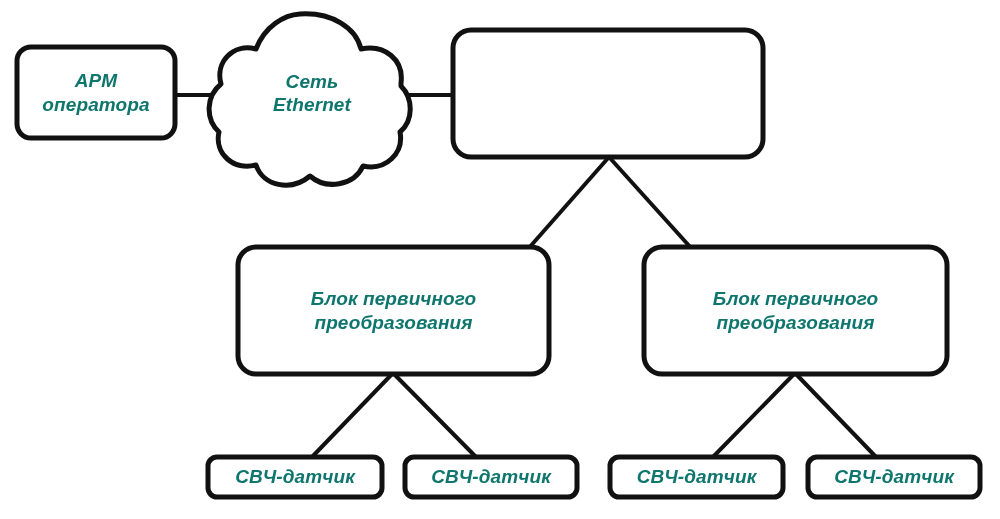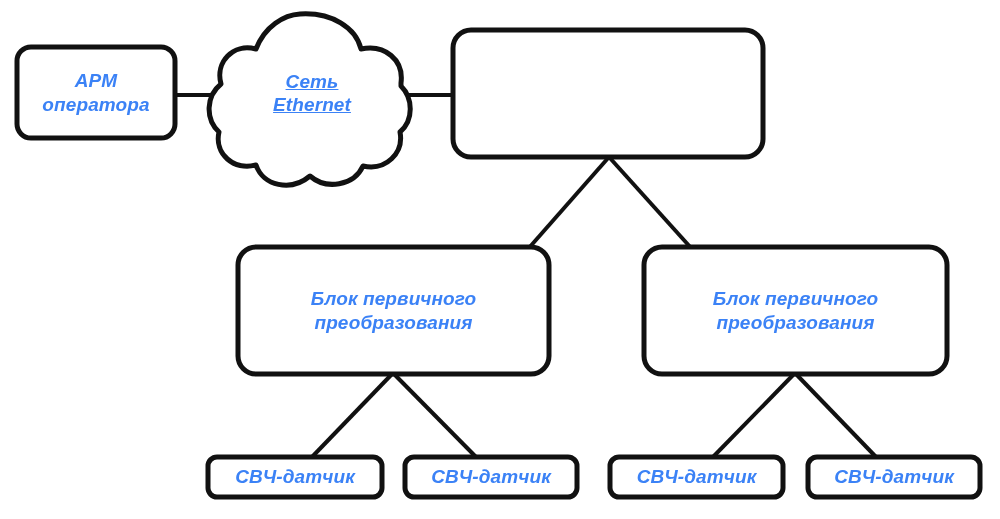--- a/index.html
+++ b/index.html
@@ -27,28 +27,28 @@
     height: 519px;
   }
   .node-label {
     position: absolute;
     display: flex;
     align-items: center;
     justify-content: center;
     text-align: center;
     font-style: italic;
     font-weight: bold;
-    color: #3b82f6;
+    color: #0f766e;
     line-height: 1.22;
     white-space: pre-line;
     pointer-events: none;
     letter-spacing: 0.1px;
   }
   .lbl-arm      { left: 17px;  top: 47px;  width: 158px; height: 91px;  font-size: 19px; }
-  .lbl-cloud    { left: 232px; top: 45px;  width: 160px; height: 96px;  font-size: 19px; text-decoration: underline; }
+  .lbl-cloud    { left: 232px; top: 45px;  width: 160px; height: 96px;  font-size: 19px; }
   .lbl-cabinet  { left: 453px; top: 30px;  width: 310px; height: 127px; font-size: 19px; }
   .lbl-block-l  { left: 238px; top: 247px; width: 311px; height: 127px; font-size: 19px; }
   .lbl-block-r  { left: 644px; top: 247px; width: 303px; height: 127px; font-size: 19px; }
   .lbl-sensor   { height: 40px; font-size: 19px; }
   .lbl-s1 { left: 208px; top: 457px; width: 174px; }
   .lbl-s2 { left: 405px; top: 457px; width: 172px; }
   .lbl-s3 { left: 610px; top: 457px; width: 173px; }
   .lbl-s4 { left: 808px; top: 457px; width: 172px; }
 </style>
 </head>

